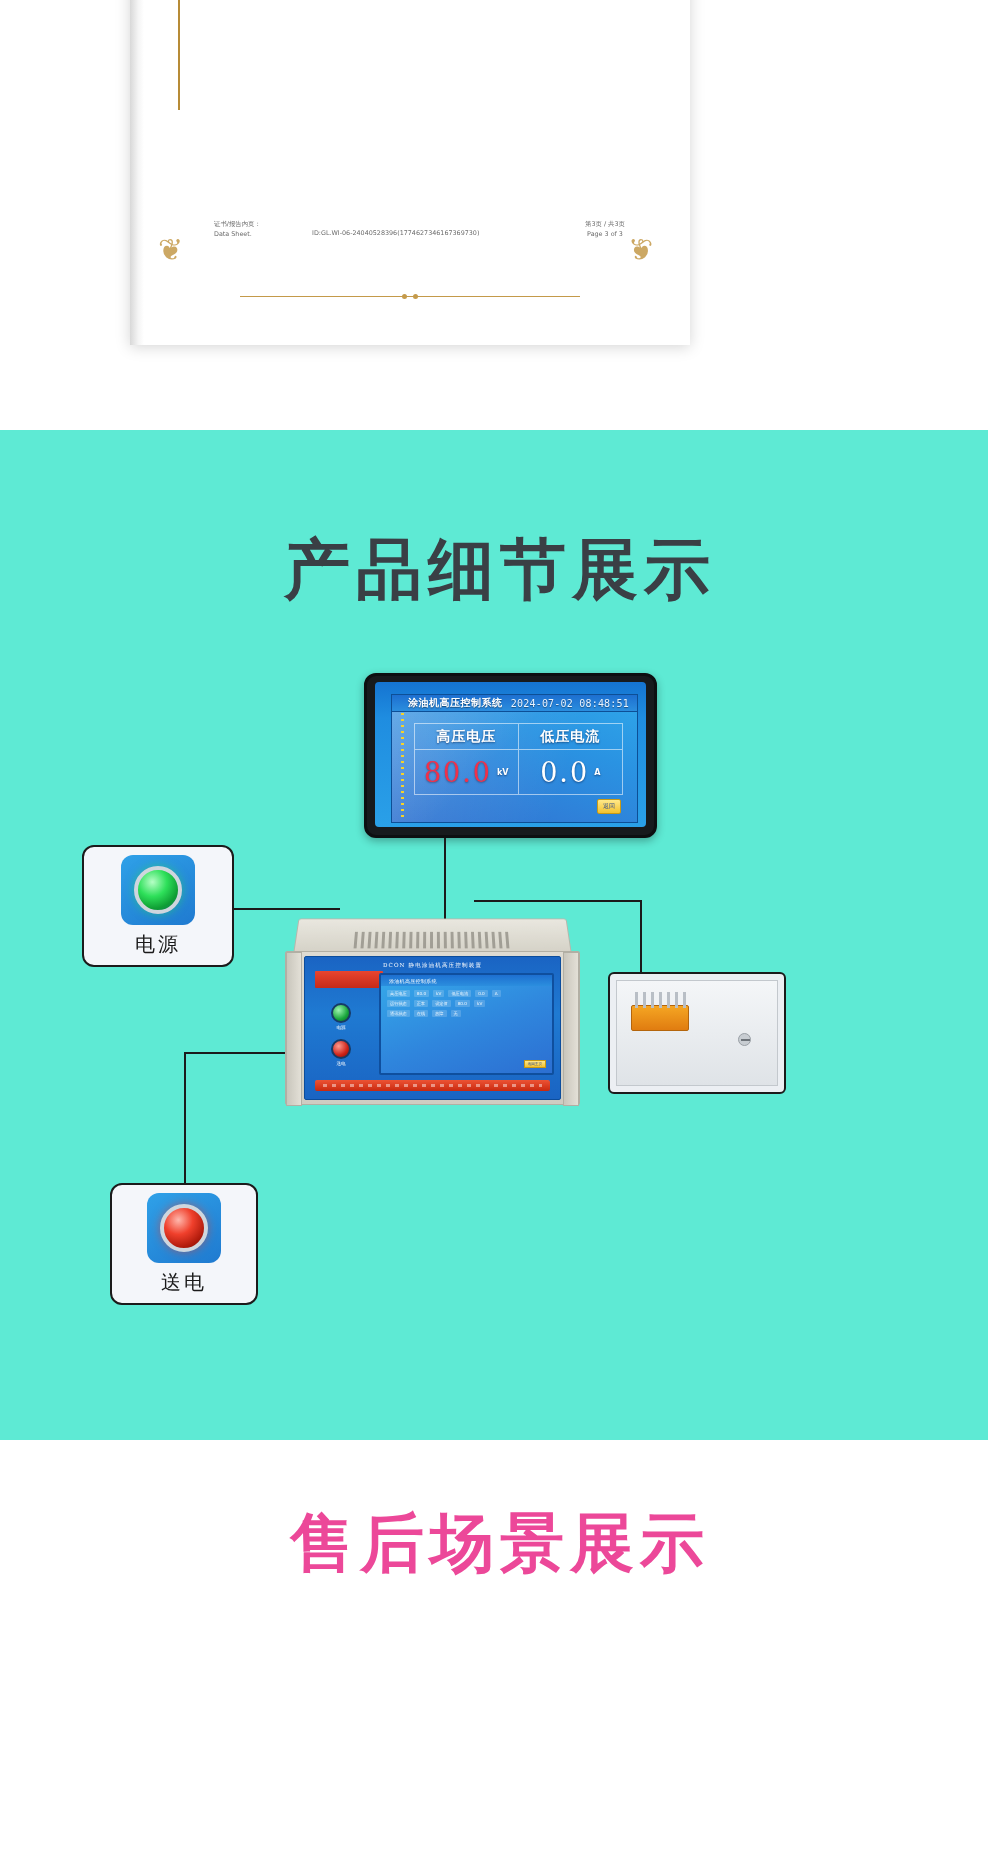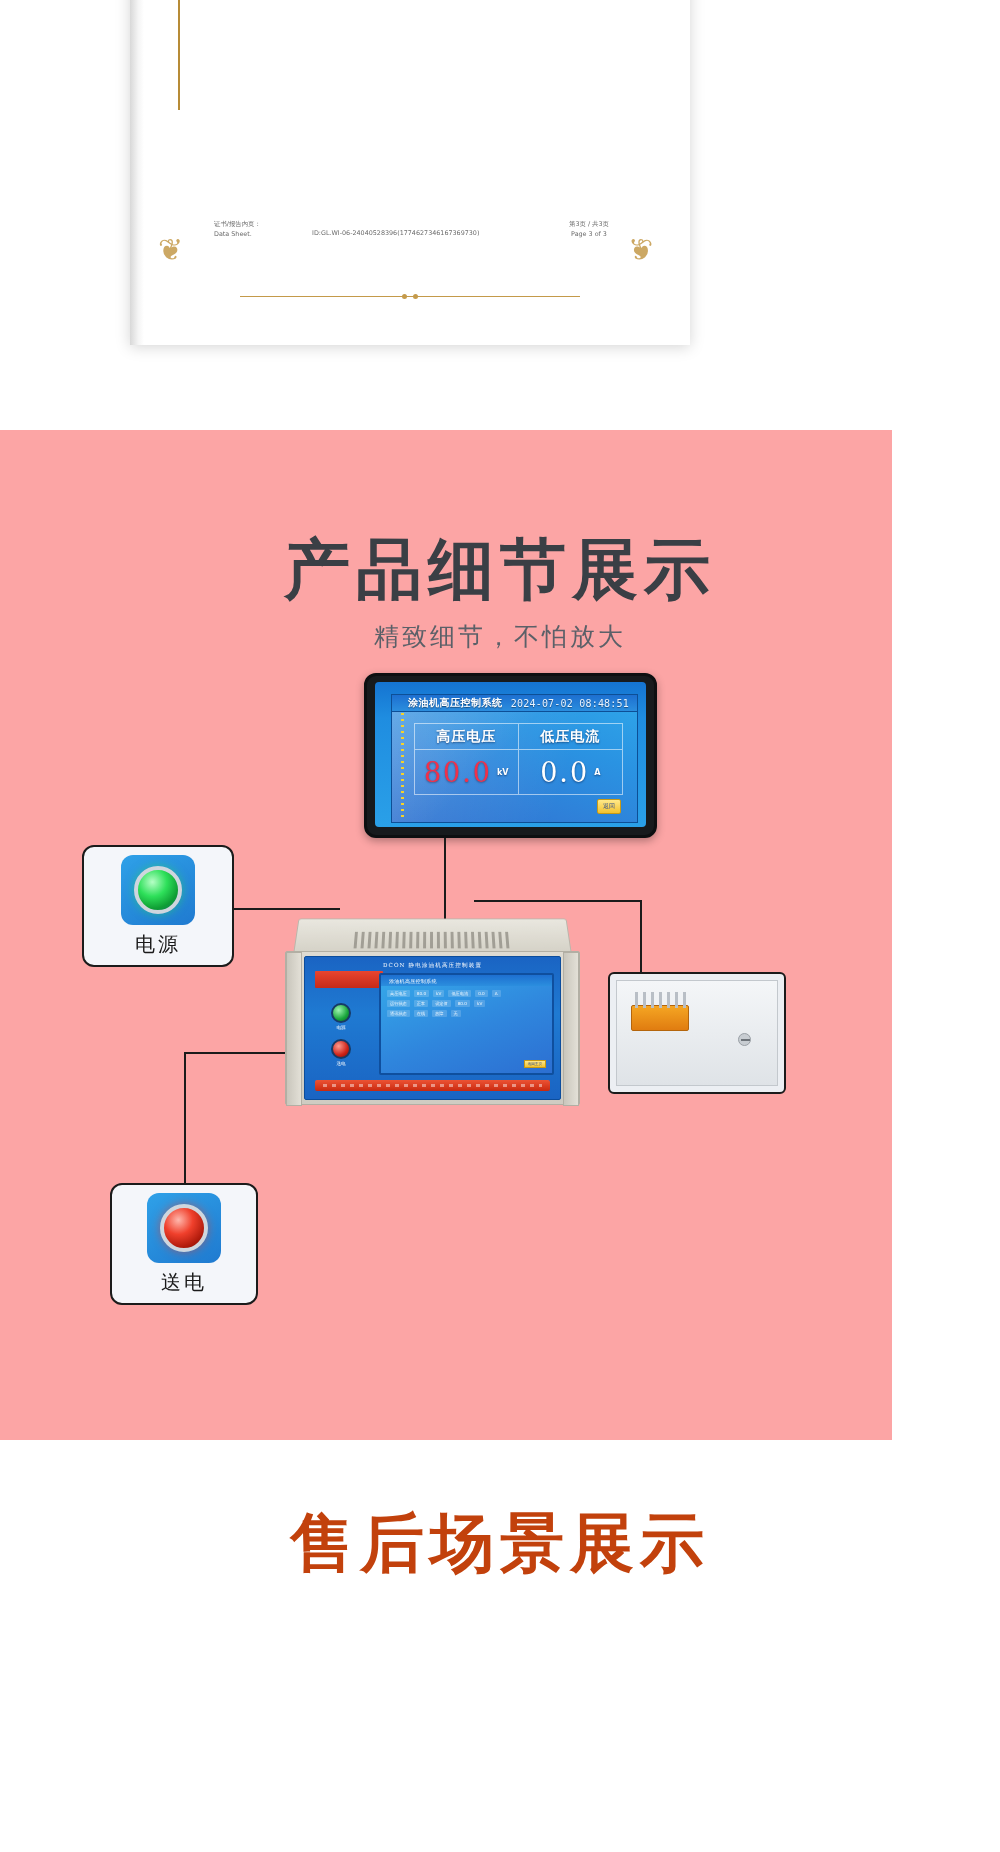--- a/index.html
+++ b/index.html
@@ -30,41 +30,41 @@
     background:#b78b36;
   }
 
   .cert-footer {
     position:absolute; left:0; top:340px; width:664px; height:44px;
   }
   .cf-col { position:absolute; font-size:6.4px; line-height:9.6px; color:#6b6b6b;
             font-family:"DejaVu Sans", sans-serif; }
   .cf-left  { left:84px;  top:0px; }
   .cf-mid   { left:182px; top:9px; }
-  .cf-right { left:404px; top:0px; text-align:center; width:110px; }
+  .cf-right { left:420px; top:0px; text-align:center; width:110px; }
 
   .orn { position:absolute; color:#c49a4a; font-size:30px; line-height:1;
          font-family:"DejaVu Serif", serif; opacity:.85; }
   .orn-l { left:28px;  top:355px; transform:scaleX(1); }
   .orn-r { left:498px; top:355px; transform:scaleX(-1); }
   .cert-rule {
     position:absolute; left:110px; top:416px; width:340px; height:1px;
     background:#c49a4a;
   }
   .cert-rule:before, .cert-rule:after {
     content:""; position:absolute; top:-2px; width:5px; height:5px;
     border-radius:50%; background:#c49a4a;
   }
   .cert-rule:before { left:162px; }
   .cert-rule:after  { left:173px; }
 
   
   .detail-section {
-    position:absolute; left:0; top:430px; width:892px; height:1010px;
-    background:#fca5a5;
+    position:absolute; left:0; top:430px; width:988px; height:1010px;
+    background:#5eead4;
   }
   .detail-title {
     position:absolute; left:0; top:95px; width:1000px; text-align:center;
     font-size:66px; font-weight:bold; letter-spacing:6px; color:#3a3f45;
     font-family:"DejaVu Sans", sans-serif;
   }
   .detail-sub {
     position:absolute; left:0; top:190px; width:1000px; text-align:center;
     font-size:25px; letter-spacing:3px; color:#5b6068;
     font-family:"DejaVu Sans", sans-serif;
@@ -294,21 +294,21 @@
     content:""; position:absolute; left:2px; top:5px; width:9px; height:1.5px; background:#6d7379;
   }
 
   
   .after-section {
     position:absolute; left:0; top:1440px; width:1000px; height:412px;
     background:#ffffff;
   }
   .after-title {
     position:absolute; left:0; top:60px; width:1000px; text-align:center;
-    font-size:64px; font-weight:bold; letter-spacing:6px; color:#c2410c;
+    font-size:64px; font-weight:bold; letter-spacing:6px; color:#ec4899;
     font-family:"DejaVu Sans", sans-serif;
   }
 </style>
 </head>
 <body>
 
 <div class="cert-section">
   <div class="cert-page">
     <div class="cert-shadow-left" style="left:0;top:0;height:465px;"></div>
     <div class="cert-goldline"></div>
@@ -327,21 +327,20 @@
 
     <div class="orn orn-l">❦</div>
     <div class="orn orn-r">❦</div>
     <div class="cert-rule"></div>
   </div>
 </div>
 
 <div class="detail-section">
 
   <div class="detail-title">产品细节展示</div>
-  <div class="detail-sub">精致细节，不怕放大</div>
 
   <div class="hmi">
     <div class="hmi-inner">
       <div class="hmi-screen">
         <div class="hmi-dots"></div>
         <div class="hmi-topbar">
           <div class="hmi-title">涂油机高压控制系统</div>
           <div class="hmi-time">2024-07-02 08:48:51</div>
         </div>
         <div class="hmi-grid">

